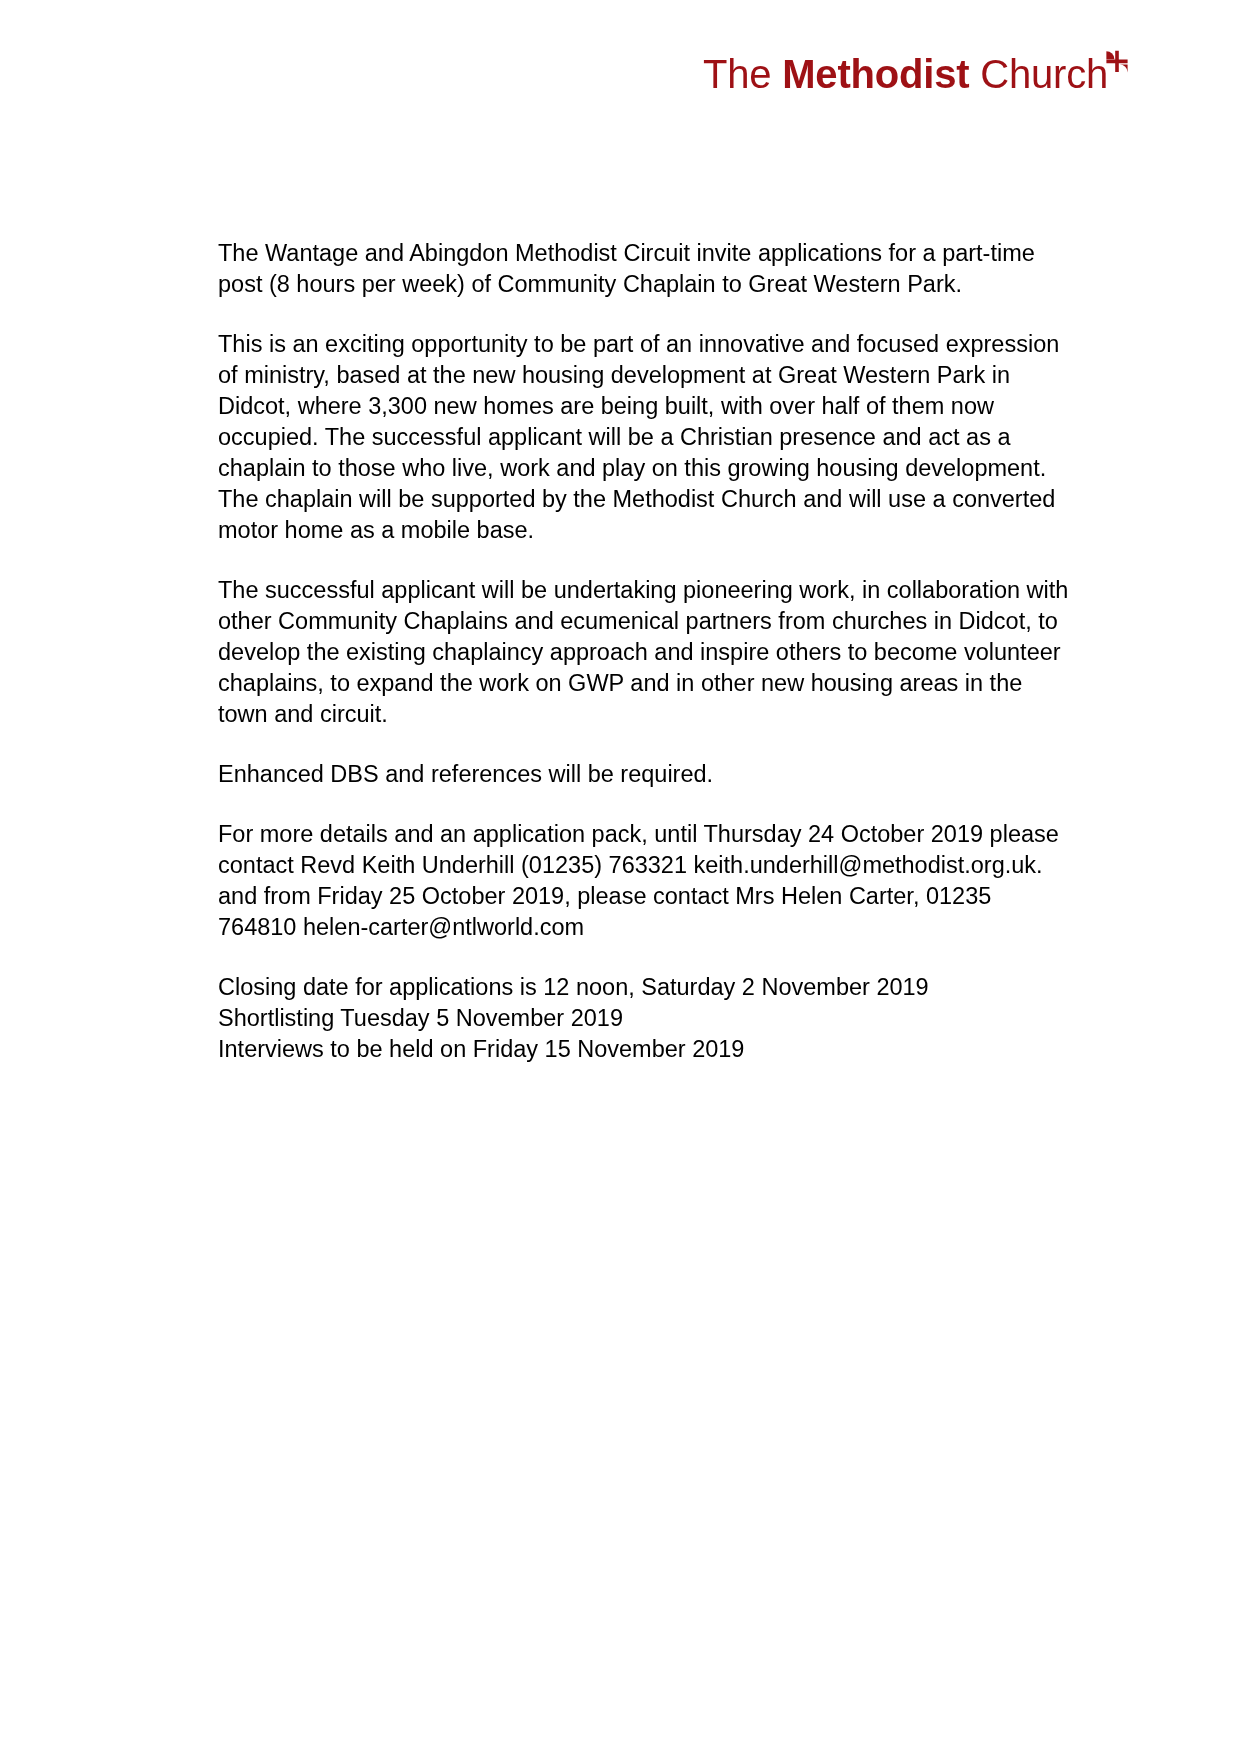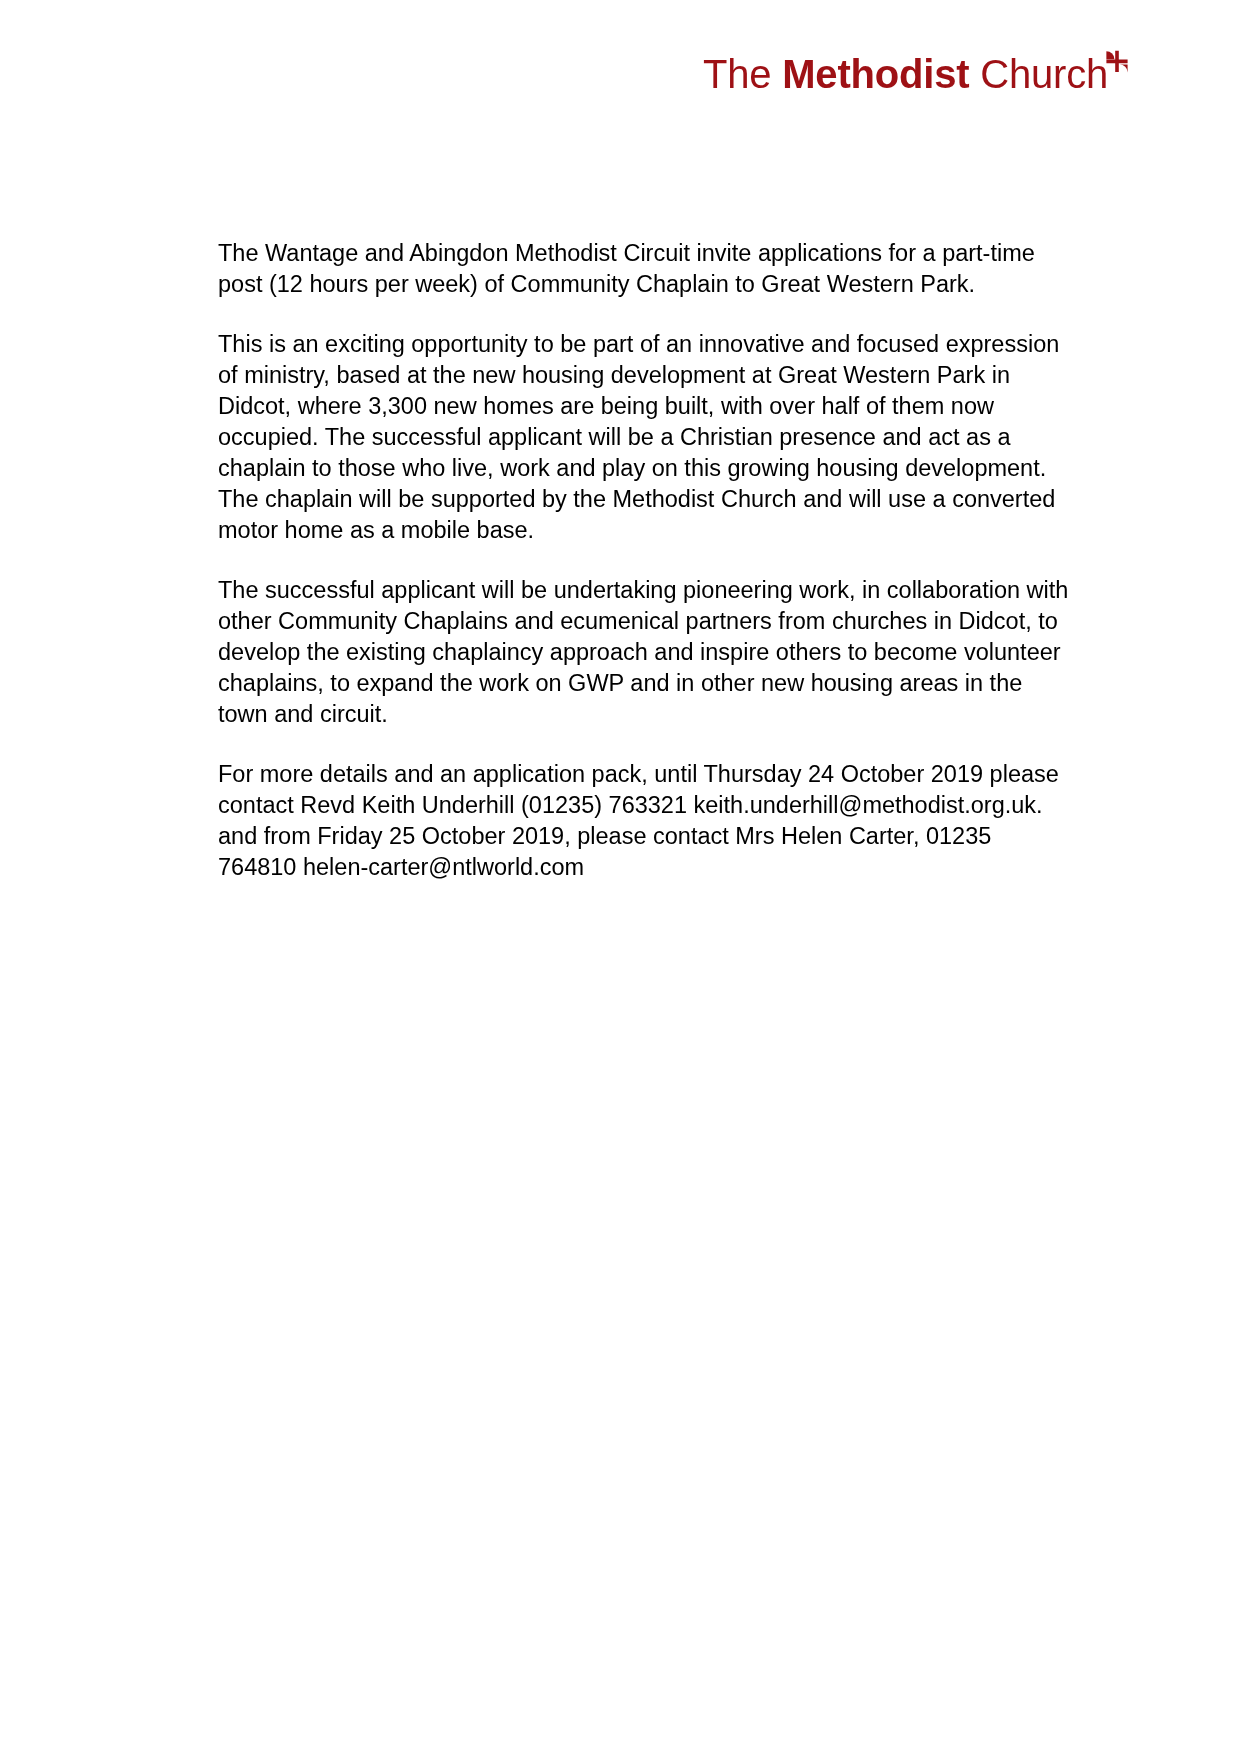--- a/index.html
+++ b/index.html
@@ -99,19 +99,23 @@
       <svg width="26" height="26" viewBox="0 0 26 26" aria-hidden="true">
         <path d="M11.2 0.8 H14.8 V9.6 H23.6 V13.2 H14.8 V22 H11.2 V13.2 H2.4 V9.6 H11.2 Z" fill="#9e1115"></path>
         <path d="M2.4 1.2 A8 8 0 0 1 10.4 9.2 H2.4 Z" fill="#9e1115"></path>
         <path d="M23.6 22.4 A8 8 0 0 0 15.6 14.4 H23.6 Z" fill="#9e1115"></path>
       </svg>
     </div>
   </div>
 
 
   <div class="body-col">
-    <p class="para">The Wantage and Abingdon Methodist Circuit invite applications for a part-time post (12 hours per week) of Community Chaplain to Great Western Park.</p>
+    <p class="para">The Wantage and Abingdon Methodist Circuit invite applications for a part-time post (8 hours per week) of Community Chaplain to Great Western Park.</p>
     <p class="para">This is an exciting opportunity to be part of an innovative and focused expression of ministry, based at the new housing development at Great Western Park in Didcot, where 3,300 new homes are being built, with over half of them now occupied. The successful applicant will be a Christian presence and act as a chaplain to those who live, work and play on this growing housing development. The chaplain will be supported by the Methodist Church and will use a converted motor home as a mobile base.</p>
     <p class="para">The successful applicant will be undertaking pioneering work, in collaboration with other Community Chaplains and ecumenical partners from churches in Didcot, to develop the existing chaplaincy approach and inspire others to become volunteer chaplains, to expand the work on GWP and in other new housing areas in the town and circuit.</p>
+    <p class="para">Enhanced DBS and references will be required.</p>
     <p class="para">For more details and an application pack, until Thursday 24 October 2019 please contact Revd Keith Underhill (01235) 763321 keith.underhill@methodist.org.uk. and from Friday 25 October 2019, please contact Mrs Helen Carter, 01235 764810 helen-carter@ntlworld.com</p>
+    <p class="para">Closing date for applications is 12 noon, Saturday 2 November 2019
+Shortlisting Tuesday 5 November 2019
+Interviews to be held on Friday 15 November 2019</p>
   </div>
 
 </div>
 
 </body></html>

